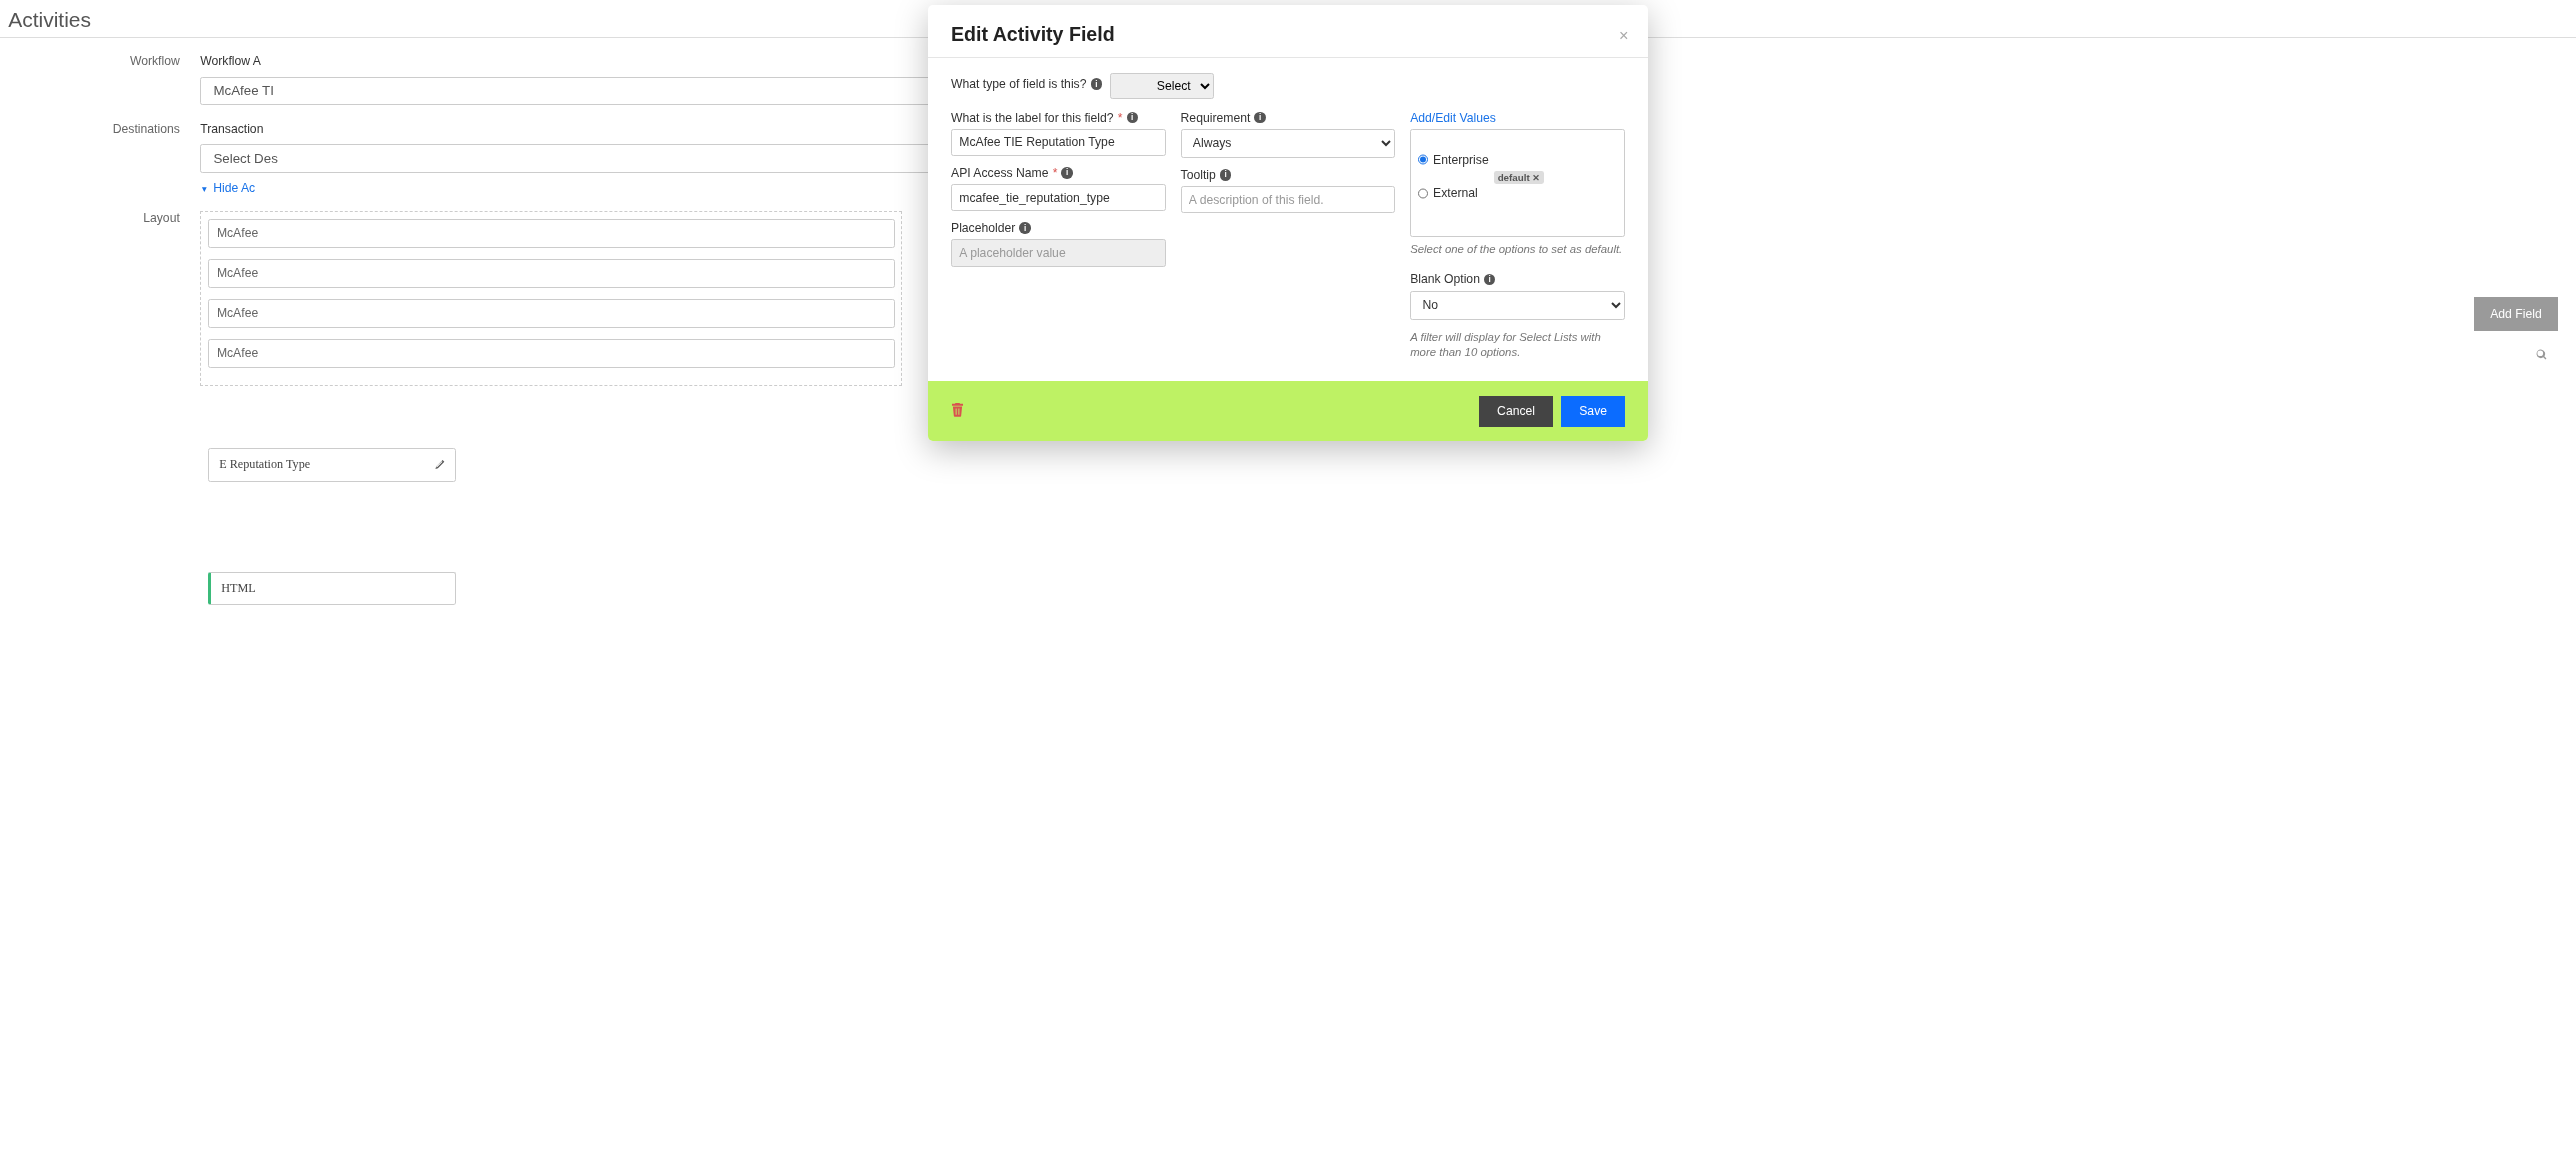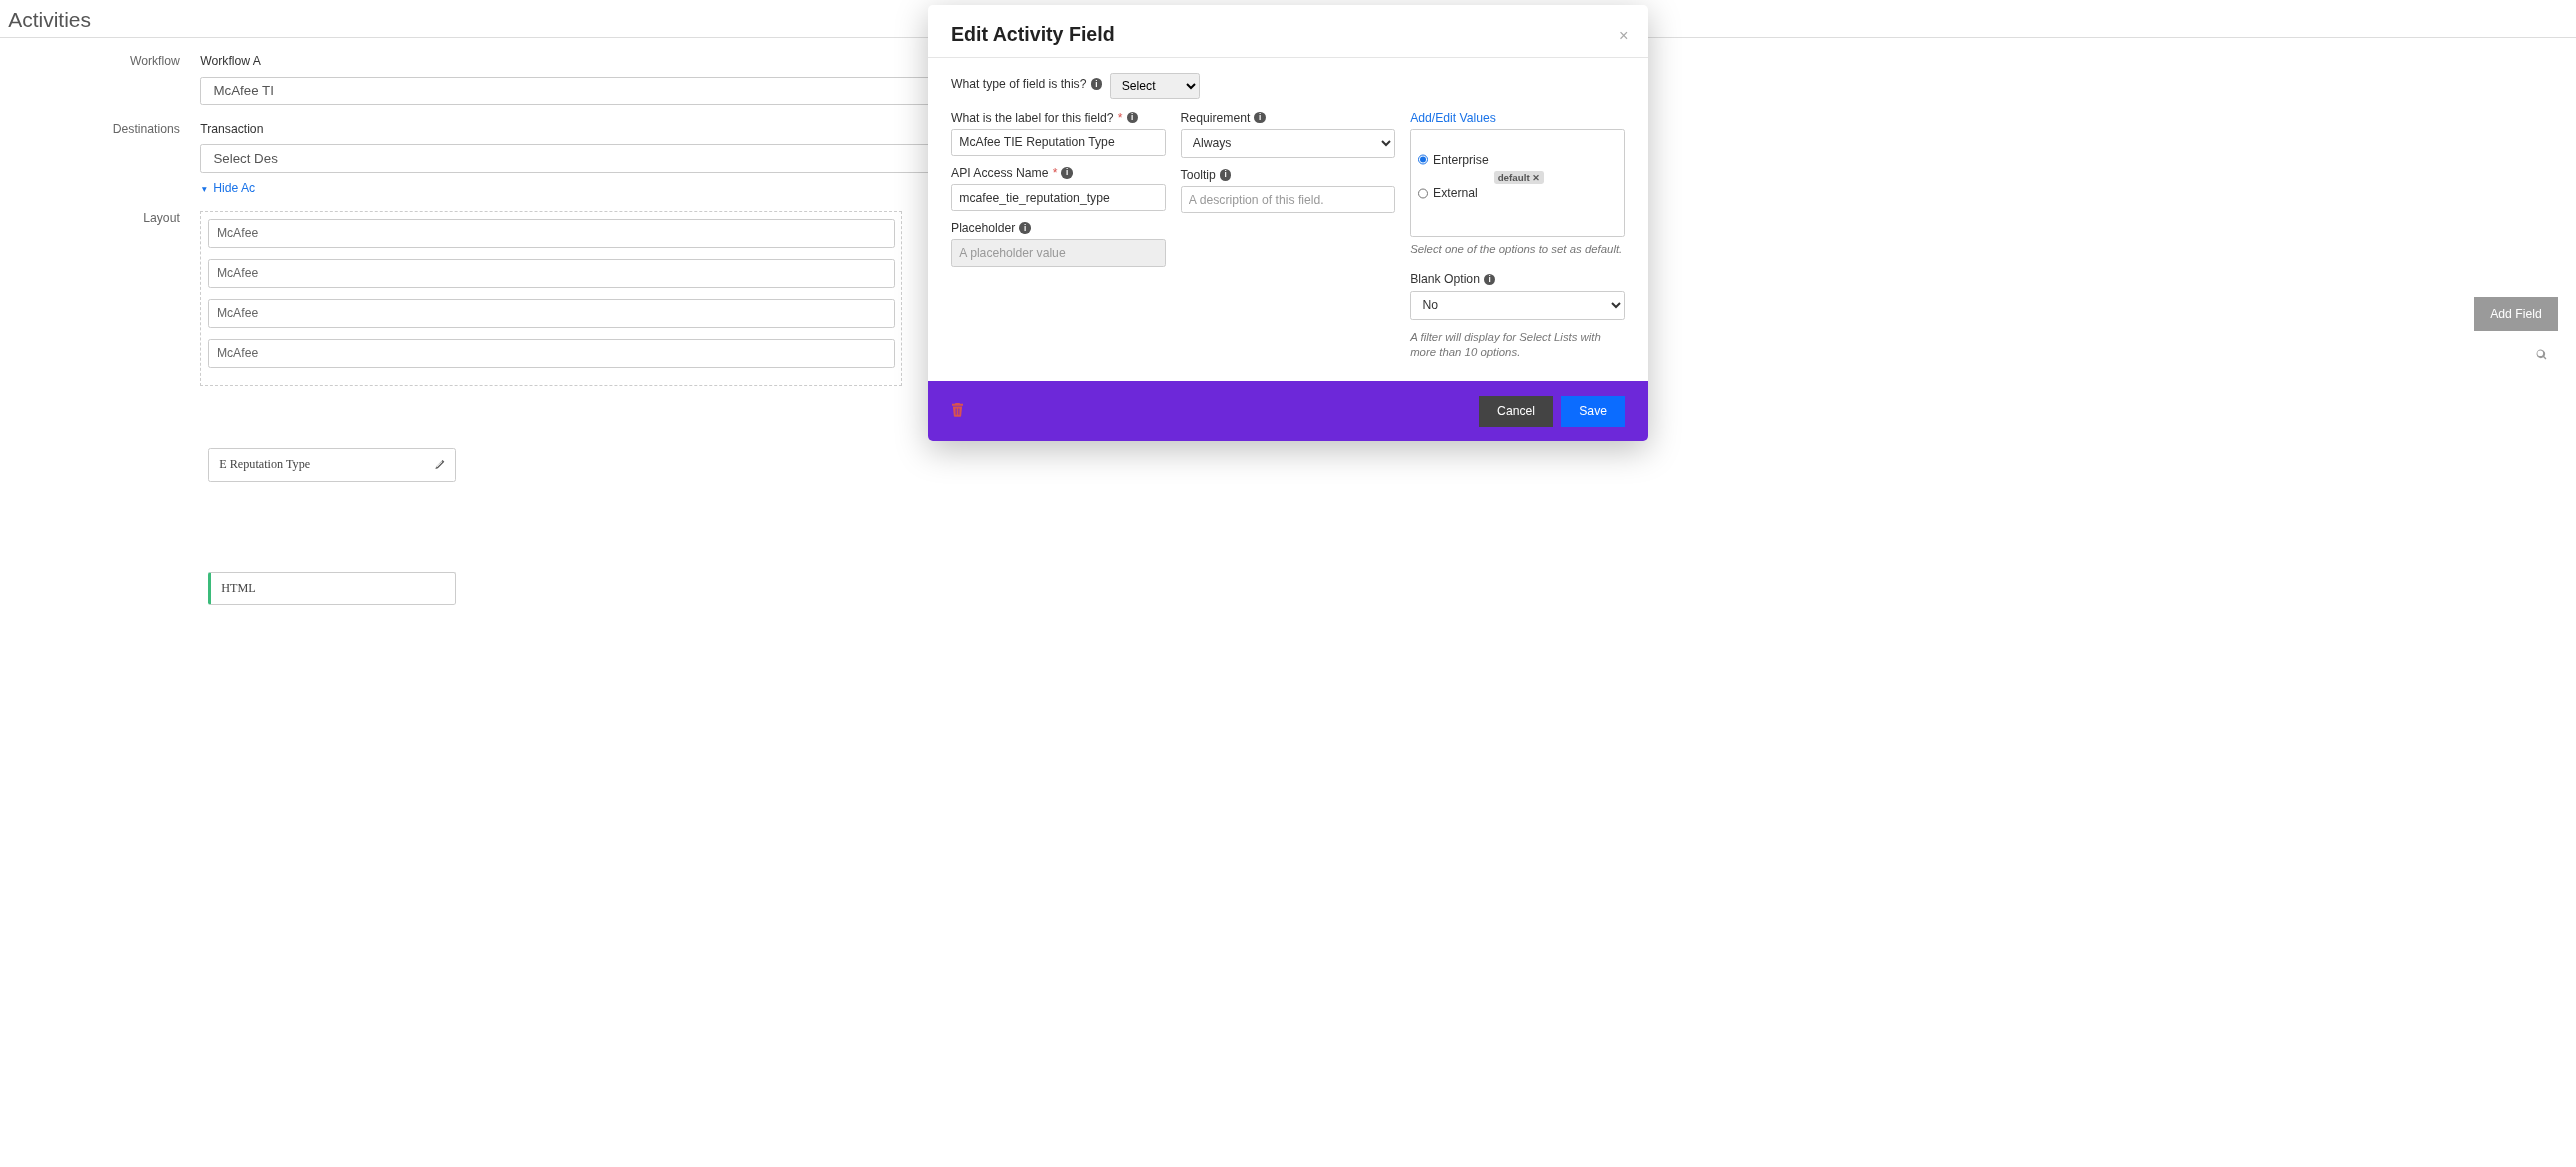--- a/index.html
+++ b/index.html
@@ -35,32 +35,32 @@
 .modal-close { position:absolute; top:21px; right:19.6px; color:#aaa; font-size:16.3px; cursor:pointer; font-weight:300; }
 
 .modal-body { padding:14.7px 23px 21px; display:grid; grid-template-columns: 1fr 1fr 1fr; column-gap:14.7px; }
 .full-row { grid-column:1 / -1; margin-bottom:11.4px; display:flex; align-items:center; gap:8.2px; }
 .form-group { margin-bottom:9.8px; }
 .form-label { font-size:12.2px; color:#333; margin-bottom:4.1px; display:flex; align-items:center; gap:4.1px; }
 .req-star { color:#d9534f; }
 .info-icon { display:inline-flex; width:11.4px; height:11.4px; border-radius:50%; background:#555; color:#fff; font-size:8.2px; font-weight:700; align-items:center; justify-content:center; font-style:normal; }
 .form-input, .form-select { width:100%; padding:5.7px 7.3px; border:0.8px solid #ccc; border-radius:2.4px; font-size:12.2px; color:#333; background:#fff; }
 .form-input::placeholder { color:#999; }
-.form-select-sm { width:90px; padding:4.1px 6.5px; border:0.8px solid #ccc; border-radius:2.4px; font-size:12.2px; }
+.form-select-sm { width:104px; padding:4.1px 6.5px; border:0.8px solid #ccc; border-radius:2.4px; font-size:12.2px;text-align:right; }
 .disabled-input { background:#eee; color:#999; }
 
 .values-link { color:#1a73e8; font-size:12.2px; margin-bottom:4.9px; display:block; cursor:pointer; }
 .values-box { border:0.8px solid #ccc; border-radius:2.4px; height:108px; padding:4.9px 6.5px; }
 .value-row { display:flex; align-items:center; gap:4.9px; font-size:12.2px; color:#333; margin-bottom:2.4px; }
 .radio { width:10.6px; height:10.6px; accent-color:#1a73e8; }
 .default-tag { background:#ddd; color:#555; font-size:9.8px; font-weight:700; padding:0.8px 4.1px; border-radius:2.4px; display:inline-flex; align-items:center; gap:2.4px;margin-top:36px; }
 .default-tag .x { font-size:9px; cursor:pointer; }
 .hint { font-style:italic; color:#777; font-size:11.4px; margin-top:4.9px; line-height:1.35; }
 
-.modal-footer { background:#6d28d9; padding:14.7px 23px; display:flex; align-items:center; border-radius:0 0 4.9px 4.9px; }
+.modal-footer { background:#bef264; padding:14.7px 23px; display:flex; align-items:center; border-radius:0 0 4.9px 4.9px; }
 .trash-icon { color:#d9534f; }
 .trash-icon svg { width:13px; height:14.7px; fill:#d9534f; }
 .footer-spacer { flex:1; }
 .btn { padding:8.2px 18px; border:none; font-size:12.2px; cursor:pointer; }
 .btn-cancel { background:#444; color:#fff; margin-right:8.2px; }
 .btn-save { background:#0b6cff; color:#fff; }
 </style>
 </head>
 <body>
 

